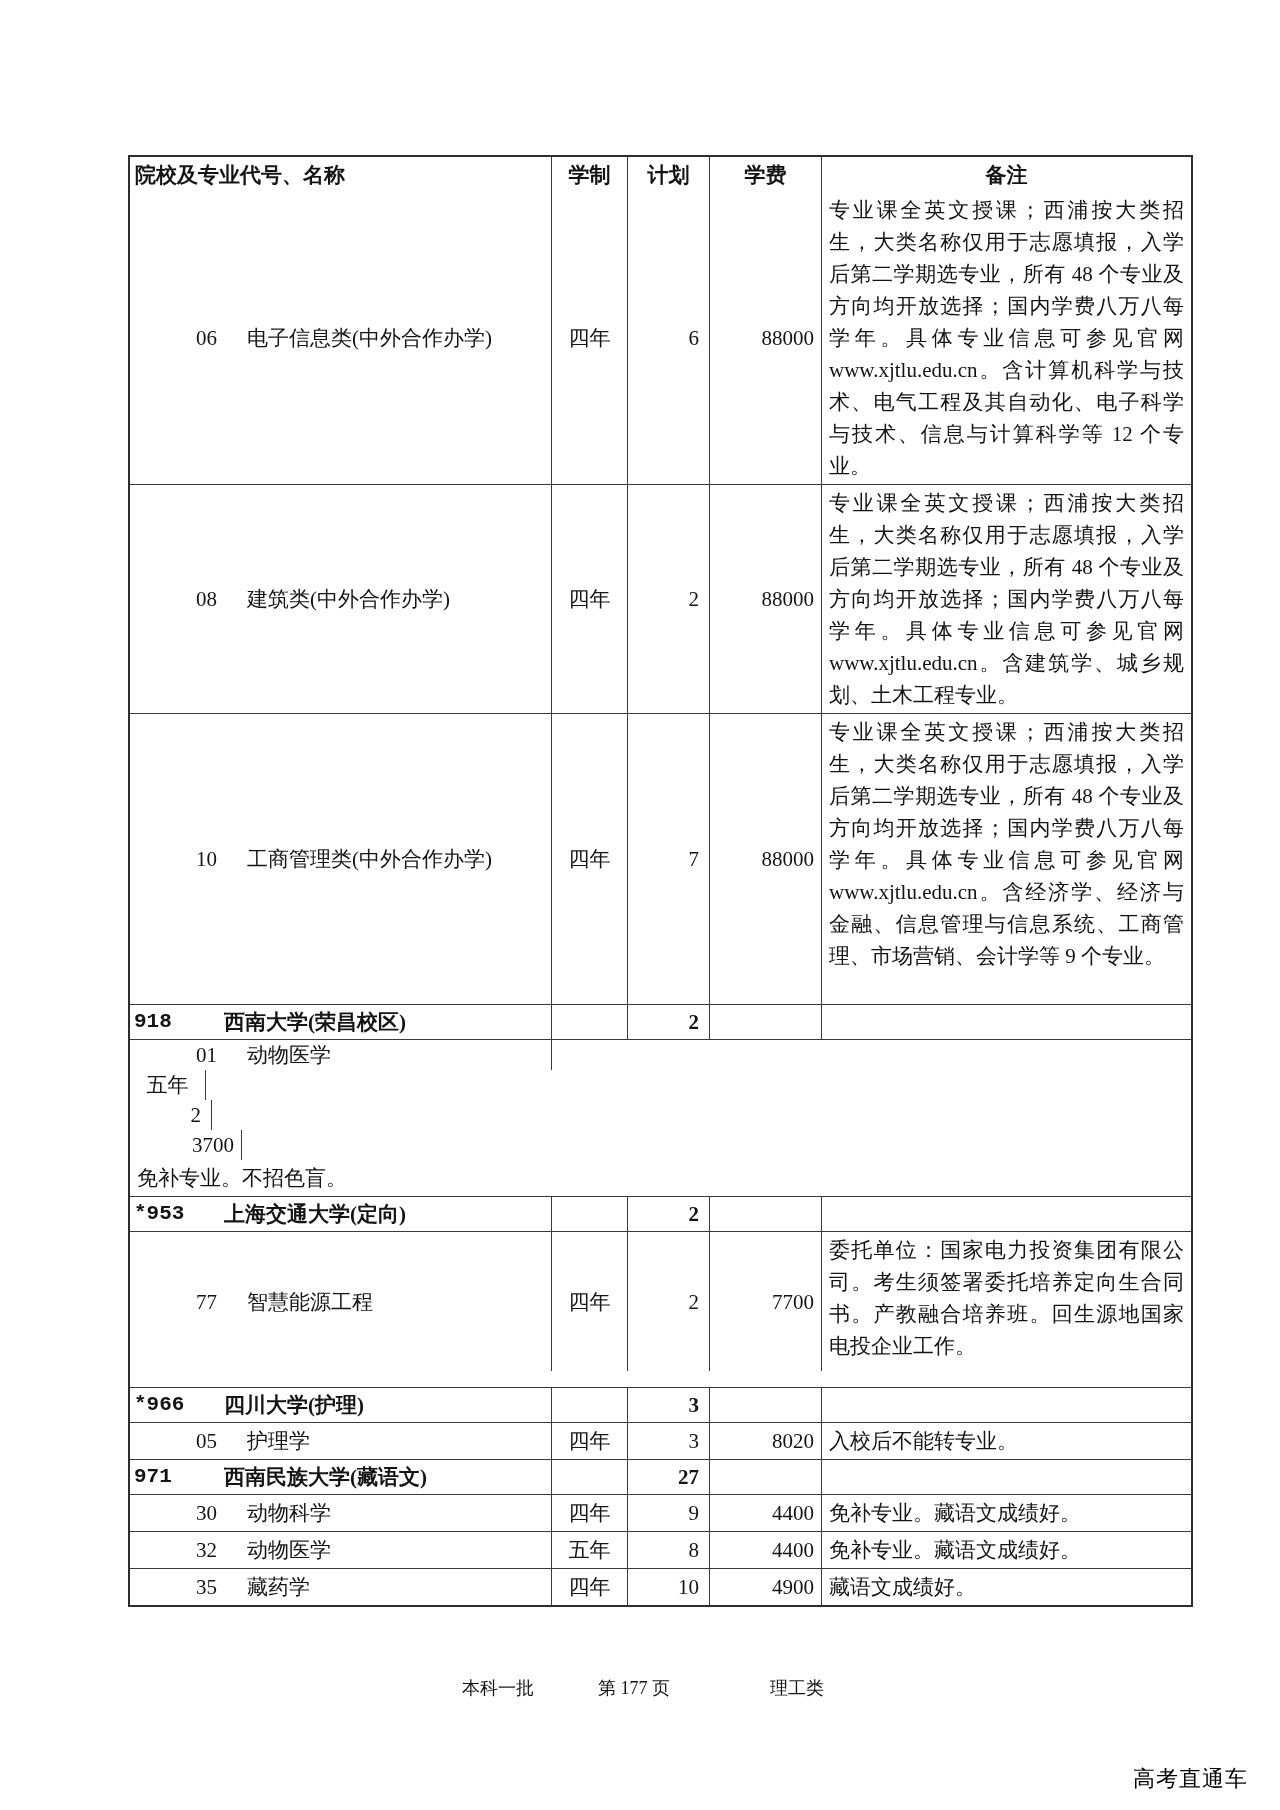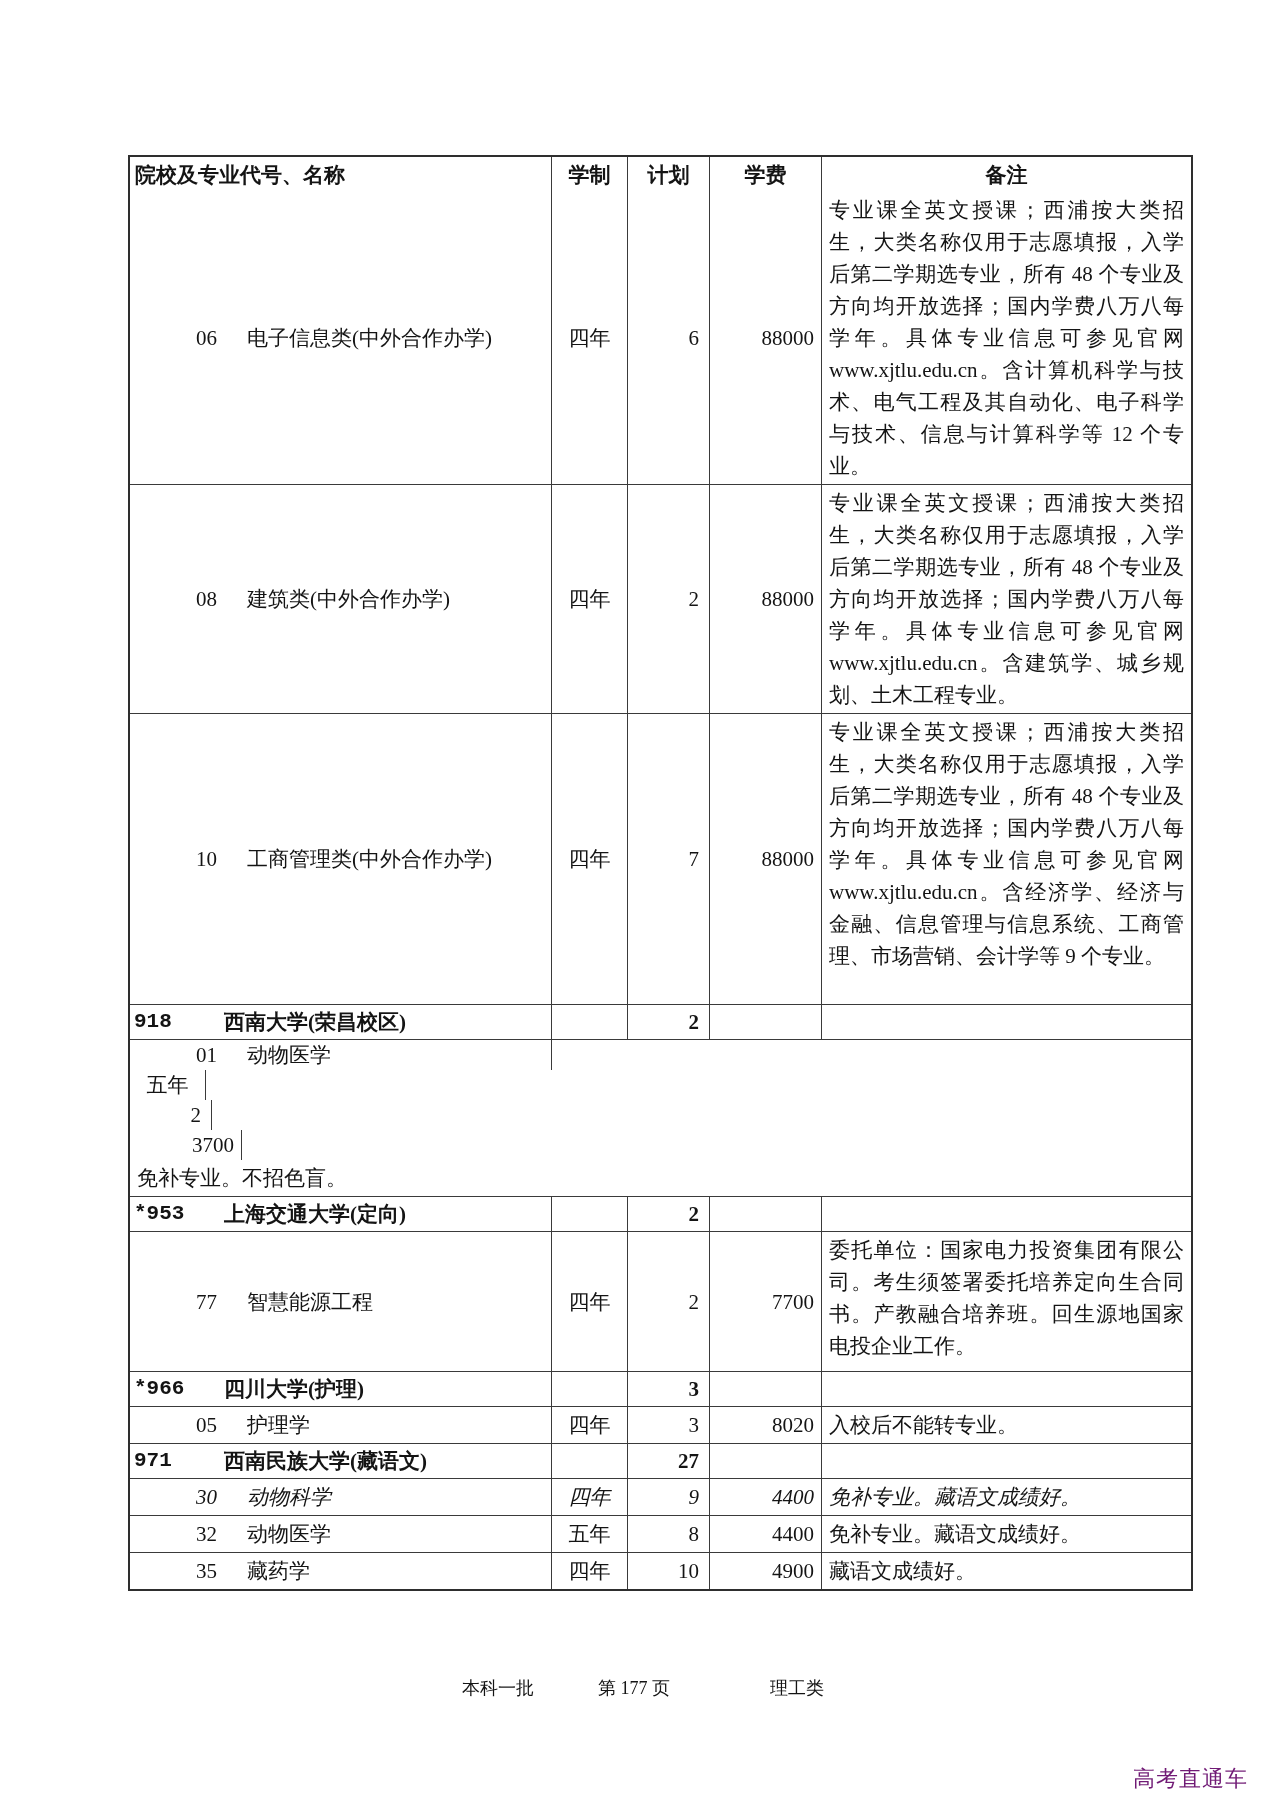--- a/index.html
+++ b/index.html
@@ -45,21 +45,21 @@
   .nm{margin-left:30px;white-space:nowrap;}
   .row.school{font-weight:bold;}
   .row.school .code{text-align:left;padding-left:4px;font-family:Liberation Mono, monospace;}
   .footer{position:absolute;top:1676px;left:0;width:1280px;height:30px;font-size:18px;}
   .footer span{position:absolute;white-space:nowrap;}
   .f-batch{left:462px;}
   .f-page{left:598px;}
   .f-cat{left:770px;}
   .watermark{
     position:absolute;top:1764px;left:1133px;
-    font-size:22px;color:#701a75;letter-spacing:1px;
+    font-size:22px;color:#000000;letter-spacing:1px;
     font-family:"Liberation Sans","DejaVu Sans",sans-serif;
   }
 </style>
 </head>
 <body>
 
 <div class="page">
 
   <div class="table">
     <div class="row hdr">
@@ -133,21 +133,21 @@
         <div class="row major" style="min-height: 140px;">
           <div class="c c-name">
             <span class="code">77</span>
             <span class="nm">智慧能源工程</span>
           </div>
           <div class="c c-dur">四年</div>
           <div class="c c-plan">2</div>
           <div class="c c-fee">7700</div>
           <div class="c c-note">委托单位：国家电力投资集团有限公司。考生须签署委托培养定向生合同书。产教融合培养班。回生源地国家电投企业工作。</div>
         </div>
-        <div class="row school" style="min-height: 35px;">
+        <div class="row school" style="min-height: 35px; margin-top: 16px;">
           <div class="c c-name">
             <span class="code">*966</span>
             <span class="nm">四川大学(护理)</span>
           </div>
           <div class="c c-dur"></div>
           <div class="c c-plan">3</div>
           <div class="c c-fee"></div>
           <div class="c c-note"></div>
         </div>
         <div class="row major" style="min-height: 32px;">
@@ -163,21 +163,21 @@
         <div class="row school" style="min-height: 35px;">
           <div class="c c-name">
             <span class="code">971</span>
             <span class="nm">西南民族大学(藏语文)</span>
           </div>
           <div class="c c-dur"></div>
           <div class="c c-plan">27</div>
           <div class="c c-fee"></div>
           <div class="c c-note"></div>
         </div>
-        <div class="row major" style="min-height: 35px; font-style: italic;">
+        <div class="row major" style="min-height: 35px;">
           <div class="c c-name">
             <span class="code">30</span>
             <span class="nm">动物科学</span>
           </div>
           <div class="c c-dur">四年</div>
           <div class="c c-plan">9</div>
           <div class="c c-fee">4400</div>
           <div class="c c-note">免补专业。藏语文成绩好。</div>
         </div>
         <div class="row major" style="min-height: 33px;">

